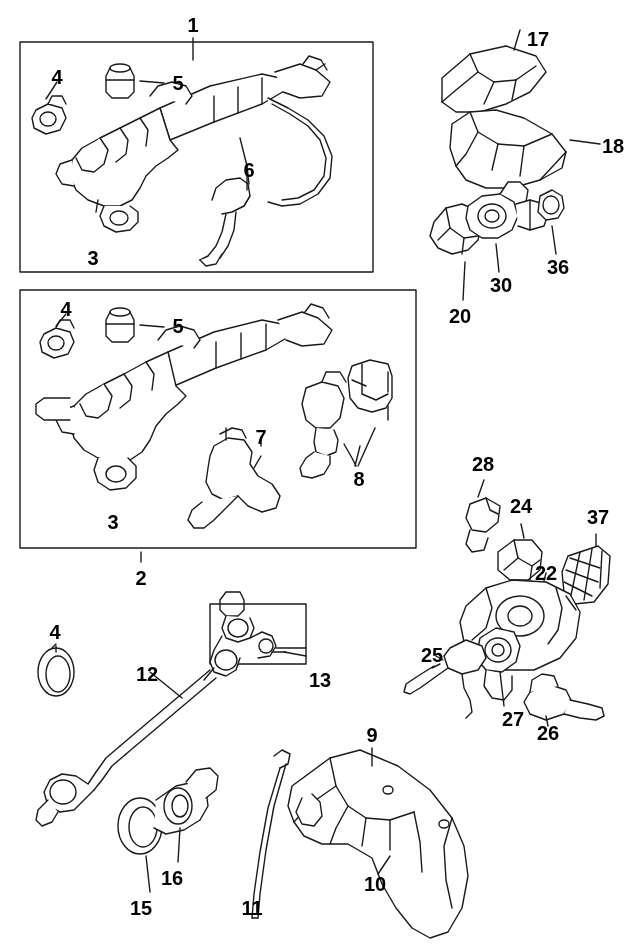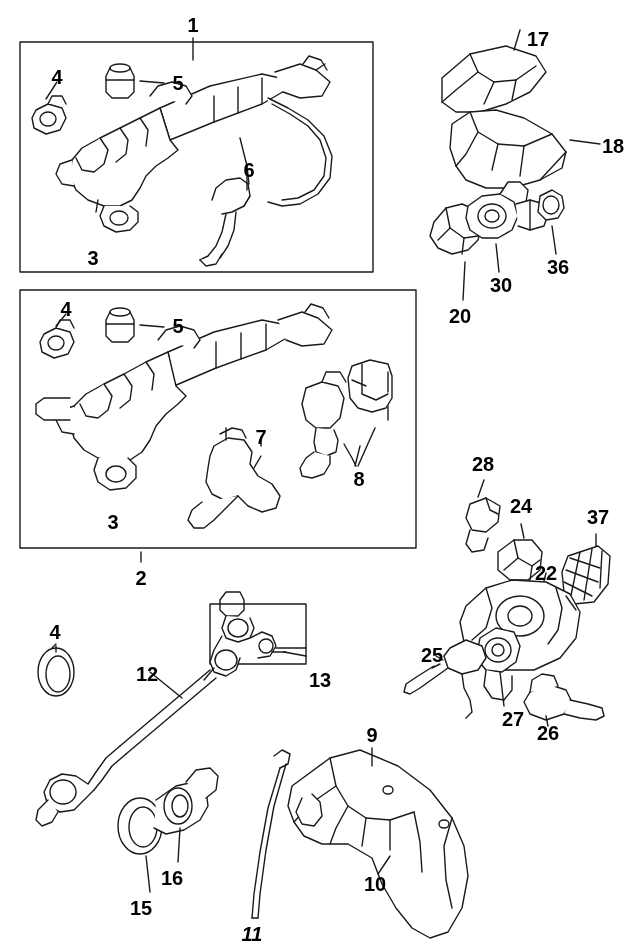--- a/index.html
+++ b/index.html
@@ -294,21 +294,21 @@
   <div class="callout" style="left:113px; top:522px;">3</div>
   <div class="callout" style="left:57px; top:77px;">4</div>
   <div class="callout" style="left:66px; top:309px;">4</div>
   <div class="callout" style="left:178px; top:83px;">5</div>
   <div class="callout" style="left:178px; top:326px;">5</div>
   <div class="callout" style="left:249px; top:170px;">6</div>
   <div class="callout" style="left:261px; top:437px;">7</div>
   <div class="callout" style="left:359px; top:479px;">8</div>
   <div class="callout" style="left:372px; top:735px;">9</div>
   <div class="callout" style="left:375px; top:884px;">10</div>
-  <div class="callout" style="left:252px; top:934px;font-style:italic;">11</div>
+  <div class="callout" style="left:252px; top:908px;">11</div>
   <div class="callout" style="left:147px; top:656px;margin-top:18px;">12</div>
   <div class="callout" style="left:320px; top:640px;margin-top:40px;">13</div>
   <div class="callout" style="left:55px; top:632px;">4</div>
   <div class="callout" style="left:141px; top:908px;">15</div>
   <div class="callout" style="left:172px; top:878px;">16</div>
   <div class="callout" style="left:516px; top:39px;margin-left:22px;">17</div>
   <div class="callout" style="left:613px; top:146px;">18</div>
   <div class="callout" style="left:460px; top:316px;">20</div>
   <div class="callout" style="left:501px; top:285px;">30</div>
   <div class="callout" style="left:558px; top:267px;">36</div>

